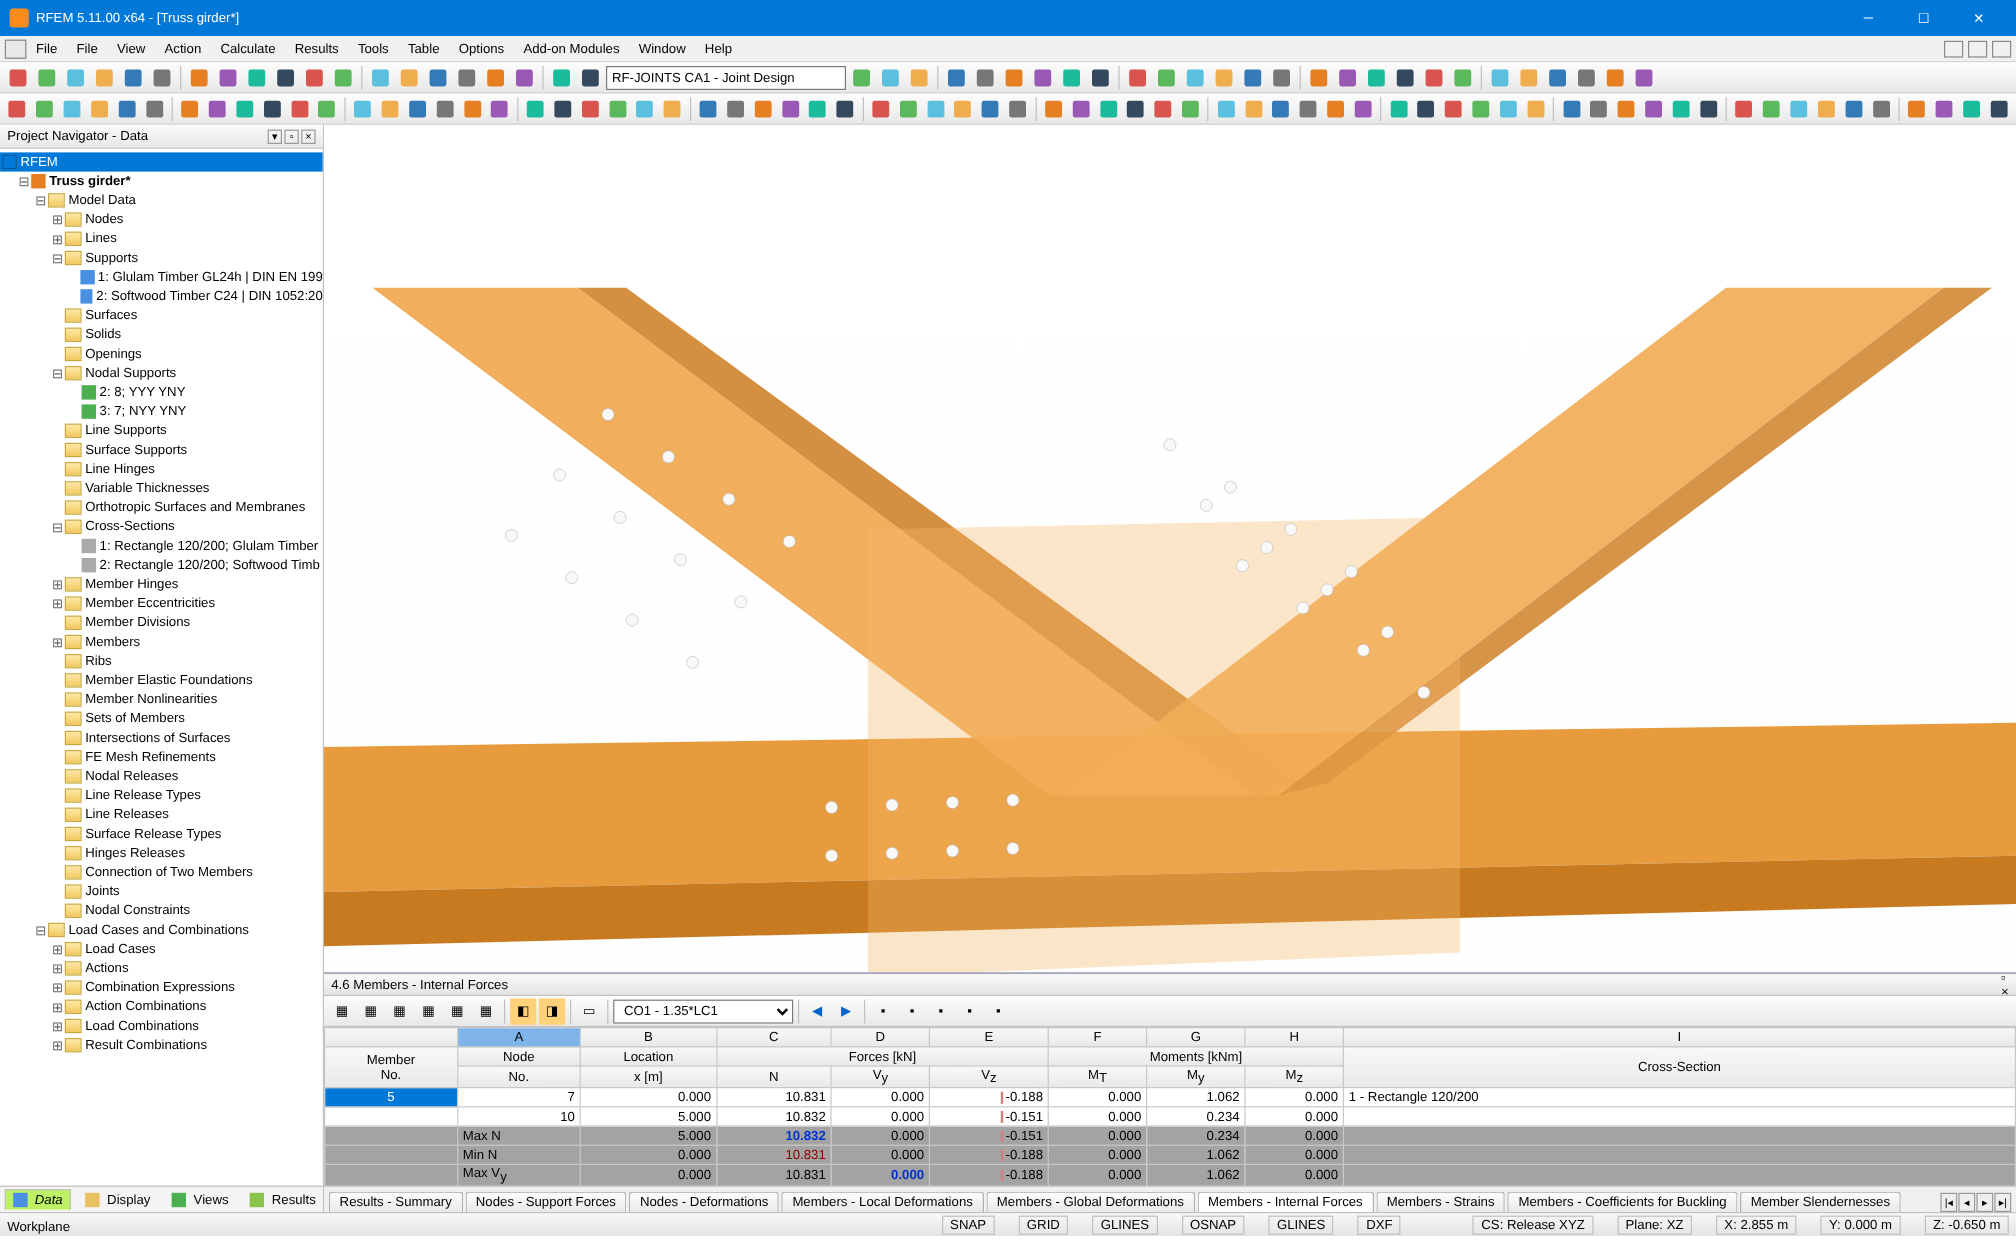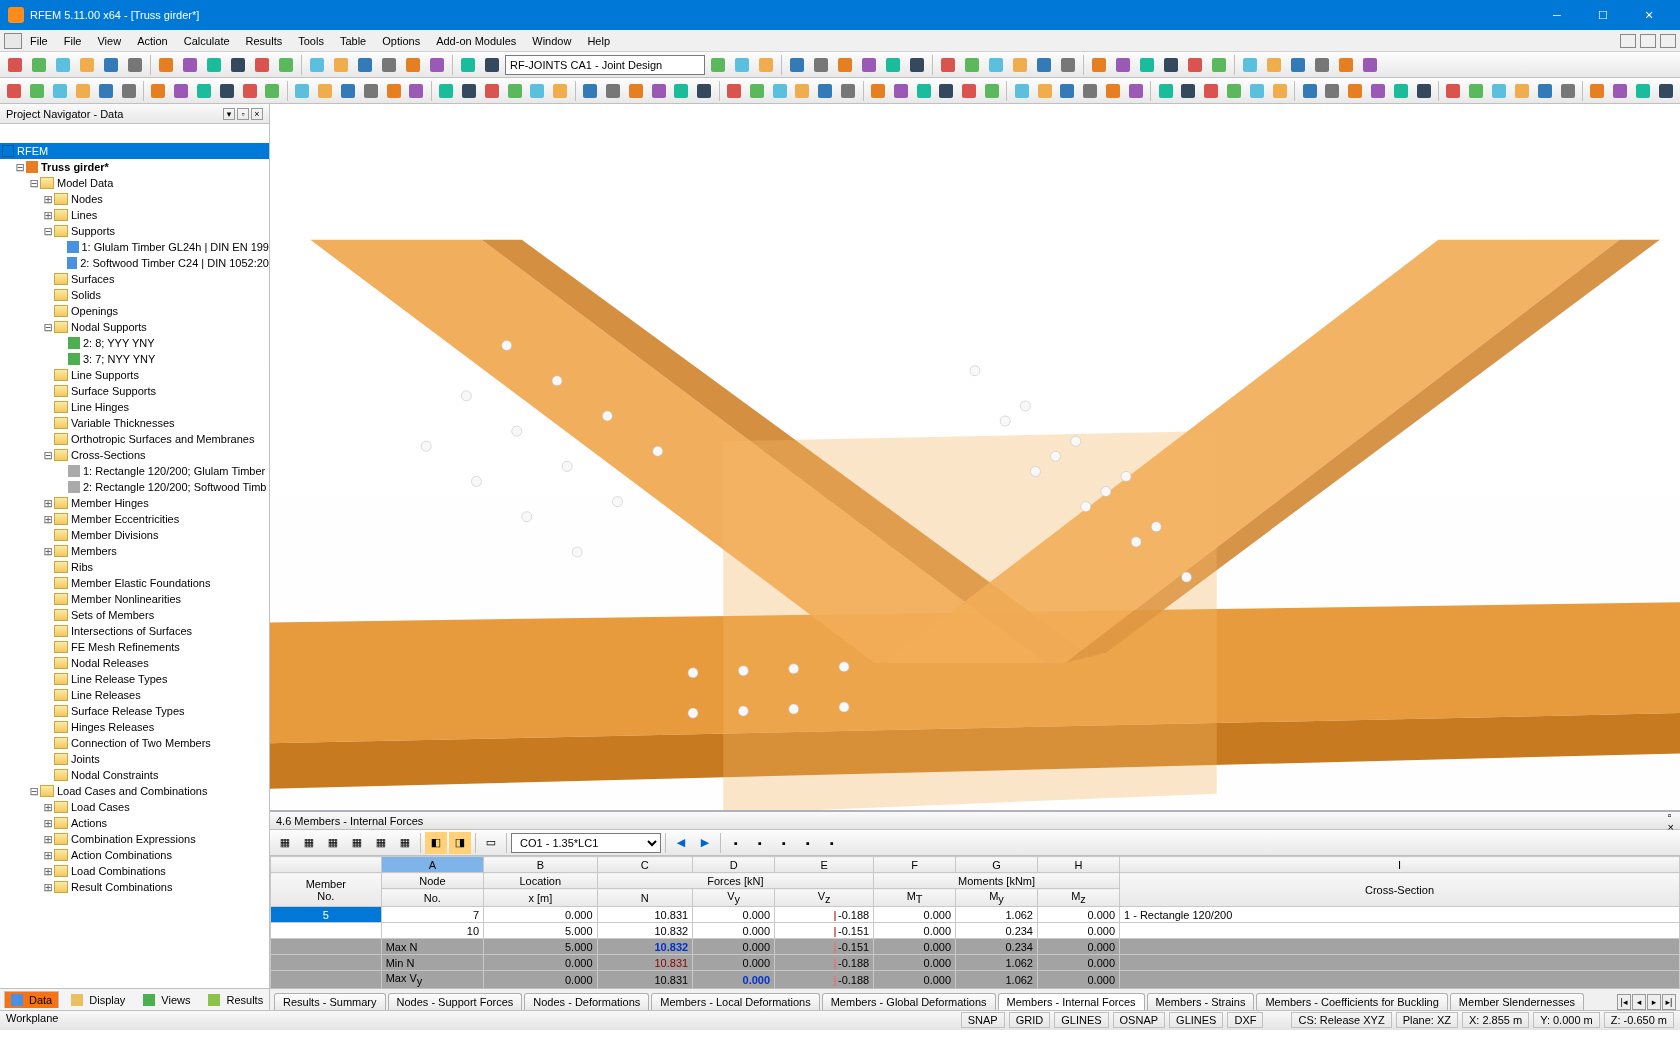--- a/index.html
+++ b/index.html
@@ -16,21 +16,21 @@
 .toolbar { height: 26px; background: linear-gradient(#fdfdfd,#e8e8e8); border-bottom: 1px solid #c0c0c0; display: flex; align-items: center; padding: 0 4px; gap: 2px; overflow:hidden;}
 .tbtn { width: 22px; height: 22px; border: 1px solid transparent; display: flex; align-items: center; justify-content: center; }
 .tsep { width: 1px; height: 20px; background: #c0c0c0; margin: 0 2px; }
 .tinput { height: 20px; border: 1px solid #7a7a7a; padding: 0 4px; background: #fff; }
 .ico { width: 14px; height: 14px; display: inline-block; }
 .main { display: flex; height: calc(1050px - 30px - 22px - 26px - 26px - 20px - 20px); }
 .nav { width: 270px; border-right: 1px solid #c0c0c0; display: flex; flex-direction: column; background: #fff; }
 .nav-title { height: 20px; background: linear-gradient(#fafafa,#e8e8e8); border-bottom: 1px solid #c0c0c0; display: flex; align-items: center; padding: 0 6px; font-size: 11px; }
 .nav-title .navbtns { margin-left:auto; display:flex; gap:2px;}
 .nav-title .navbtns div{width:12px;height:12px;border:1px solid #999;font-size:9px;line-height:10px;text-align:center;}
-.tree { flex: 1; overflow: auto; padding: 19px 0; }
+.tree { flex: 1; overflow: auto; padding: 3px 0; }
 .tree-item { display: flex; align-items: center; height: 16px; padding-left: 4px; white-space: nowrap; }
 .tree-item.sel { background: #0078d7; color: #fff; }
 .tw { width: 12px; text-align: center; color: #666; }
 .tfold { width: 14px; height: 12px; background: linear-gradient(#ffe9a8,#f0c95e); border: 1px solid #c9a742; margin-right: 3px; }
 .ticon { width: 12px; height: 12px; margin-right: 3px; display:inline-block; }
 .tgreen{background:#4caf50;} .tblue{background:#4a90e2;} .tgray{background:#aaa;} .tyellow{background:#e8c060;}
 .viewport { flex: 1; position: relative; background: linear-gradient(180deg,#ffffff 0%,#fefefe 100%); overflow: hidden; }
 .axis { position:absolute; left:60px; bottom:68px; font-size:10px;}
 .bottom-pane { position: absolute; left: 0; right: 0; bottom: 0; height: 200px; background: #f4f4f4; border-top: 2px solid #b0b0c0; display: flex; flex-direction: column; }
 .bp-title { height: 18px; background: linear-gradient(#fafafa,#e4e4e4); border-bottom: 1px solid #c0c0c0; display: flex; align-items: center; padding: 0 6px; }
@@ -44,22 +44,22 @@
 td.lt { text-align: left; }
 tr.sel td:first-child { background: #0078d7; color: #fff; text-align:center; }
 tr.pink td { background: #a3a3a3; }
 .tabstrip { height: 22px; background: #f0f0f0; border-top: 1px solid #c0c0c0; display: flex; align-items: flex-end; padding: 0 4px; gap: 2px; }
 .tabstrip .tab { padding: 2px 8px; border: 1px solid #b0b0b0; border-bottom: none; background: linear-gradient(#fdfdfd,#e8e8e8); border-radius: 3px 3px 0 0; font-size: 11px; white-space:nowrap;}
 .tabstrip .tab.act { background: #fff; }
 .tabstrip .tabnav { margin-left:auto; display:flex; gap:1px;}
 .tabstrip .tabnav div{width:14px;height:16px;border:1px solid #999;background:#eee;font-size:9px;text-align:center;line-height:14px;}
 .nav-tabs { height: 22px; border-top: 1px solid #c0c0c0; display: flex; align-items: center; background: #f4f4f4; gap: 6px; padding: 0 4px; }
 .nav-tabs .nt { display: flex; align-items: center; gap: 3px; padding: 2px 6px; }
-.nav-tabs .nt.act { background: #f97316; border: 1px solid #c0c0c0; border-bottom: none; }
-.statusbar { height: 20px; background: linear-gradient(#f8f8f8,#e4e4e4); border-top: 1px solid #c0c0c0; display: flex; align-items: flex-start; padding: 1px 6px; gap: 4px; }
+.nav-tabs .nt.act { background: #bef264; border: 1px solid #c0c0c0; border-bottom: none; font-style: italic; }
+.statusbar { height: 20px; background: linear-gradient(#f8f8f8,#e4e4e4); border-top: 1px solid #c0c0c0; display: flex; align-items: flex-end; padding: 1px 6px; gap: 20px; }
 .statusbar .cell { border: 1px solid #c0c0c0; padding: 1px 6px; height: 16px; display: flex; align-items: center; }
 .statusbar .spacer { flex: 1; } .blue{color:#0033cc;font-weight:bold;} .darkred{color:#8b0000;}
 .neg::before{content:"";display:inline-block;width:2px;height:10px;background:#d08080;margin-right:2px;vertical-align:middle;}
 </style>
 </head>
 <body>
 
 <div class="titlebar">
   <div class="appicon"></div>
   <span>RFEM 5.11.00 x64 - [Truss girder*]</span>

